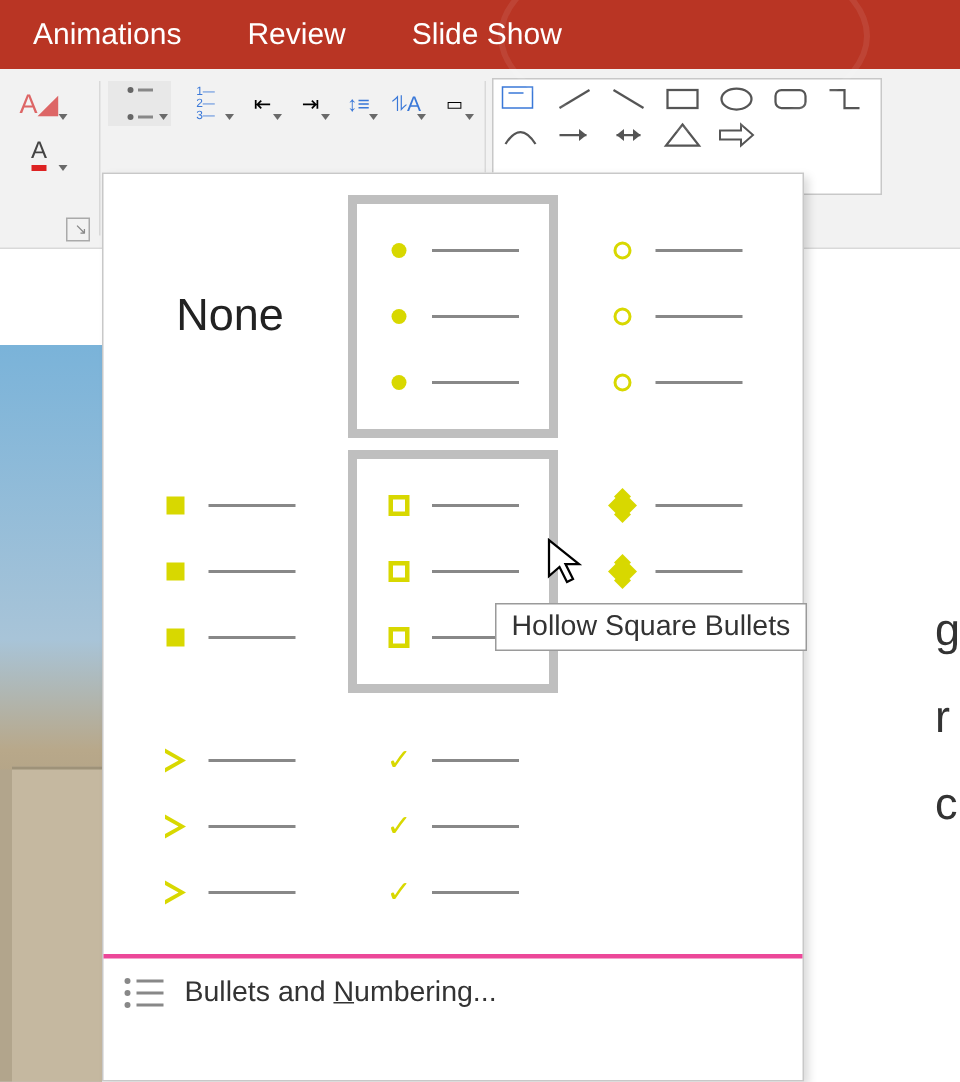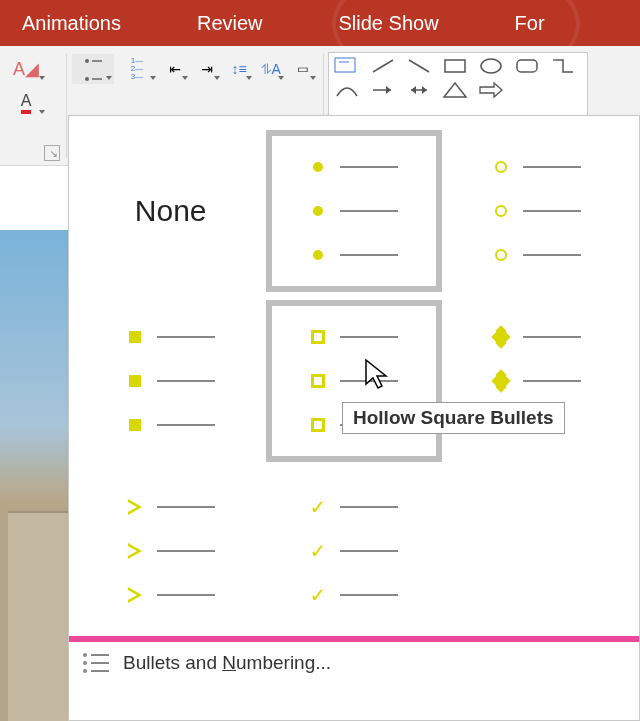--- a/index.html
+++ b/index.html
@@ -34,21 +34,20 @@
   
   .tabstrip {
     height: 46px;
     background: #b93524;
     display: flex;
     align-items: stretch;
     color: #fff;
     font-size: 20px;
     position: relative;
     z-index: 10;
-    gap: 32px;
   }
   .tab {
     padding: 0 22px;
     display:flex; align-items:center;
     white-space: nowrap;
   }
   
   .tabstrip:before {
     content:"";
     position:absolute; right:60px; top:-40px; width:240px; height:120px;
@@ -100,21 +99,21 @@
     gap: 4px 8px;
     background:#fff;
   }
   .shp { width:28px; height:20px; position:relative; }
   .shp svg { width:100%; height:100%; }
 
   
   .gallery {
     position:absolute;
     left:68px; top:115px;
-    width:572px; height:606px;
+    width:468px; height:606px;
     background:#fff;
     border:1px solid #c8c8c8;
     box-shadow: 3px 3px 6px rgba(0,0,0,.15);
     z-index: 20;
     text-align: center;
   }
   .gallery-grid {
     display:grid;
     grid-template-columns: repeat(3, 1fr);
     grid-template-rows: repeat(3, 170px);
@@ -145,44 +144,43 @@
   }
   .c-diam:before { left:0; top:4px;}
   .c-diam:after  { left:8px; top:4px;}
   .c-diam span { position:absolute; width:8px; height:8px; background:#d8d800; transform:rotate(45deg); left:4px; top:-2px;}
   .c-diam em { position:absolute; width:8px; height:8px; background:#d8d800; transform:rotate(45deg); left:4px; top:10px;}
   .c-arrow { width:0; height:0; border-top:8px solid transparent; border-bottom:8px solid transparent; border-left:14px solid #d8d800; position:relative;}
   .c-arrow:after{content:"";position:absolute;left:-14px;top:-5px;border-top:5px solid transparent;border-bottom:5px solid transparent;border-left:9px solid #fff;}
   .c-check { color:#d8d800; font-size:20px; line-height:16px; }
 
   .gallery-footer {
-    border-top:6px solid #ec4899;
+    border-top:3px solid #ec4899;
     height:48px;
     display:flex; align-items:center;
     padding-left:14px;
     font-size:19px; color:#333;
   }
   .footer-ico { margin-right:14px; display:flex; flex-direction:column; gap:4px;}
   .footer-ico span { display:flex; align-items:center; gap:4px;}
   .footer-ico i { width:4px; height:4px; border-radius:50%; background:#888;}
   .footer-ico b { width:18px; height:2px; background:#888; display:block;}
   .ul { text-decoration: underline; }
 
   
   .tooltip {
     position:absolute;
-    left:342px; top:402px;
+    left:330px; top:402px;
     background:#fff;
     border:1px solid #9a9a9a;
     padding:4px 10px;
     font-size:19px;
     color:#333;
     z-index:30;
     white-space:nowrap;
-    font-weight:bold;
   }
   
   .cursor {
     position:absolute; left:364px; top:358px;
     z-index:31;
   }
 
   
   .edge-text { position:absolute; right:0; top:380px; font-size:30px; color:#333; z-index:5;}
   .edge-text div { margin:24px 0; }
@@ -191,21 +189,20 @@
 <body>
 
 <div class="slide-bg">
   <div class="slide-building"></div>
 </div>
 
 <div class="tabstrip">
   <div class="tab">Animations</div>
   <div class="tab">Review</div>
   <div class="tab">Slide Show</div>
-  <div class="tab">For</div>
 </div>
 
 <div class="ribbon">
   <div class="ribbon-col" style="padding:6px 4px; position:relative; width:64px;">
     <div class="rbtn w42 dd">
       <span style="color:#d66;font-size:18px;">A◢</span>
     </div>
     <div class="rbtn w42 dd">
       <span style="font-size:16px;border-bottom:4px solid #d22;color:#444;">A</span>
     </div>

